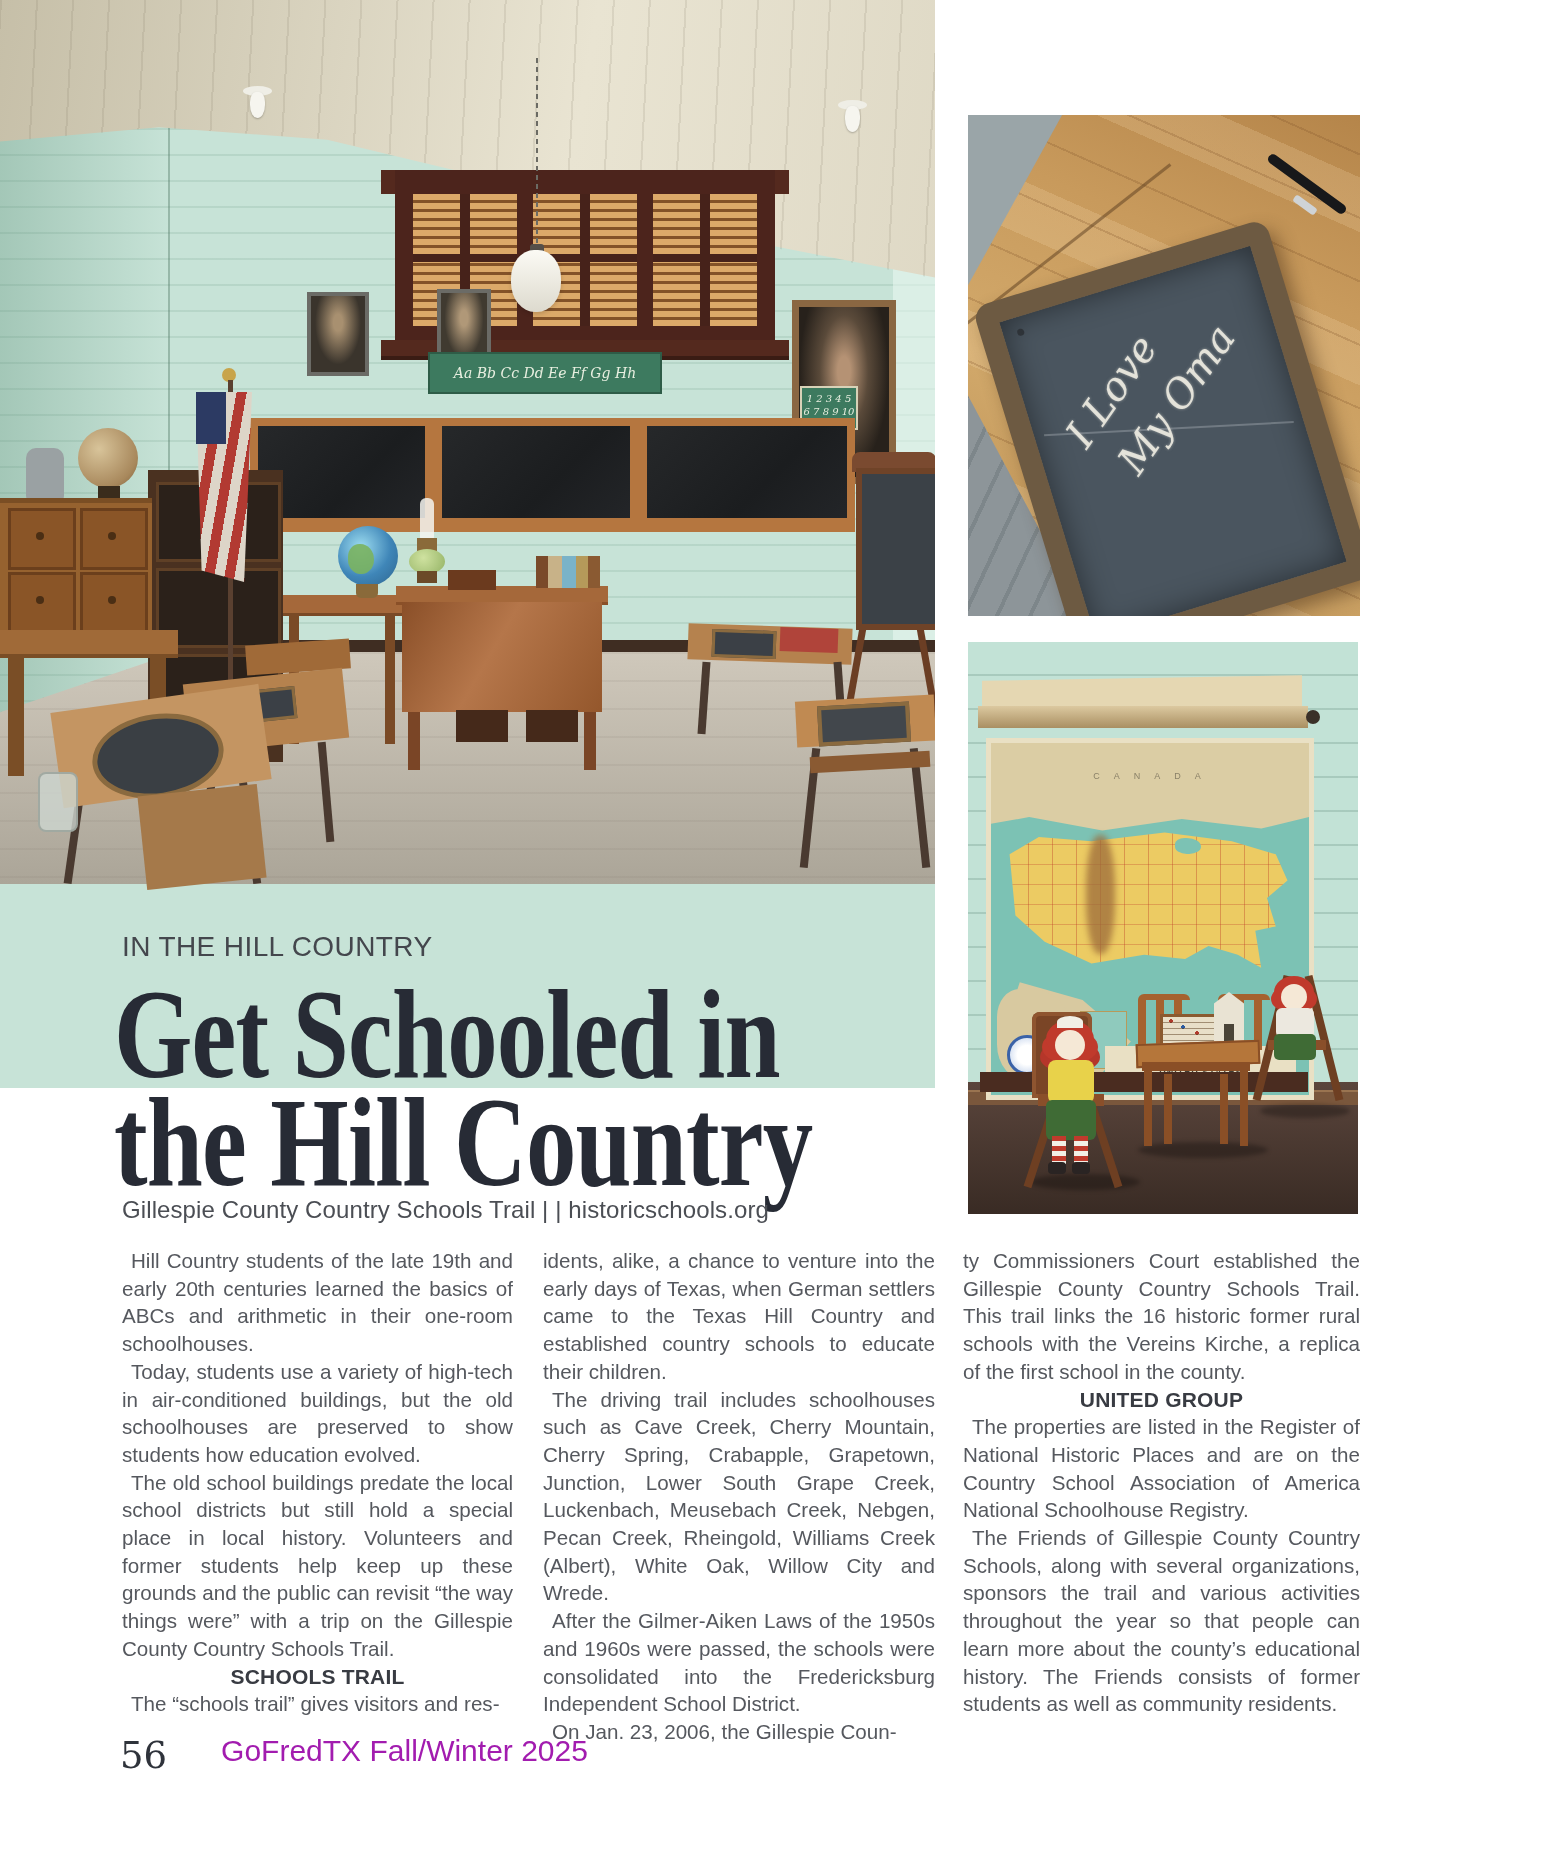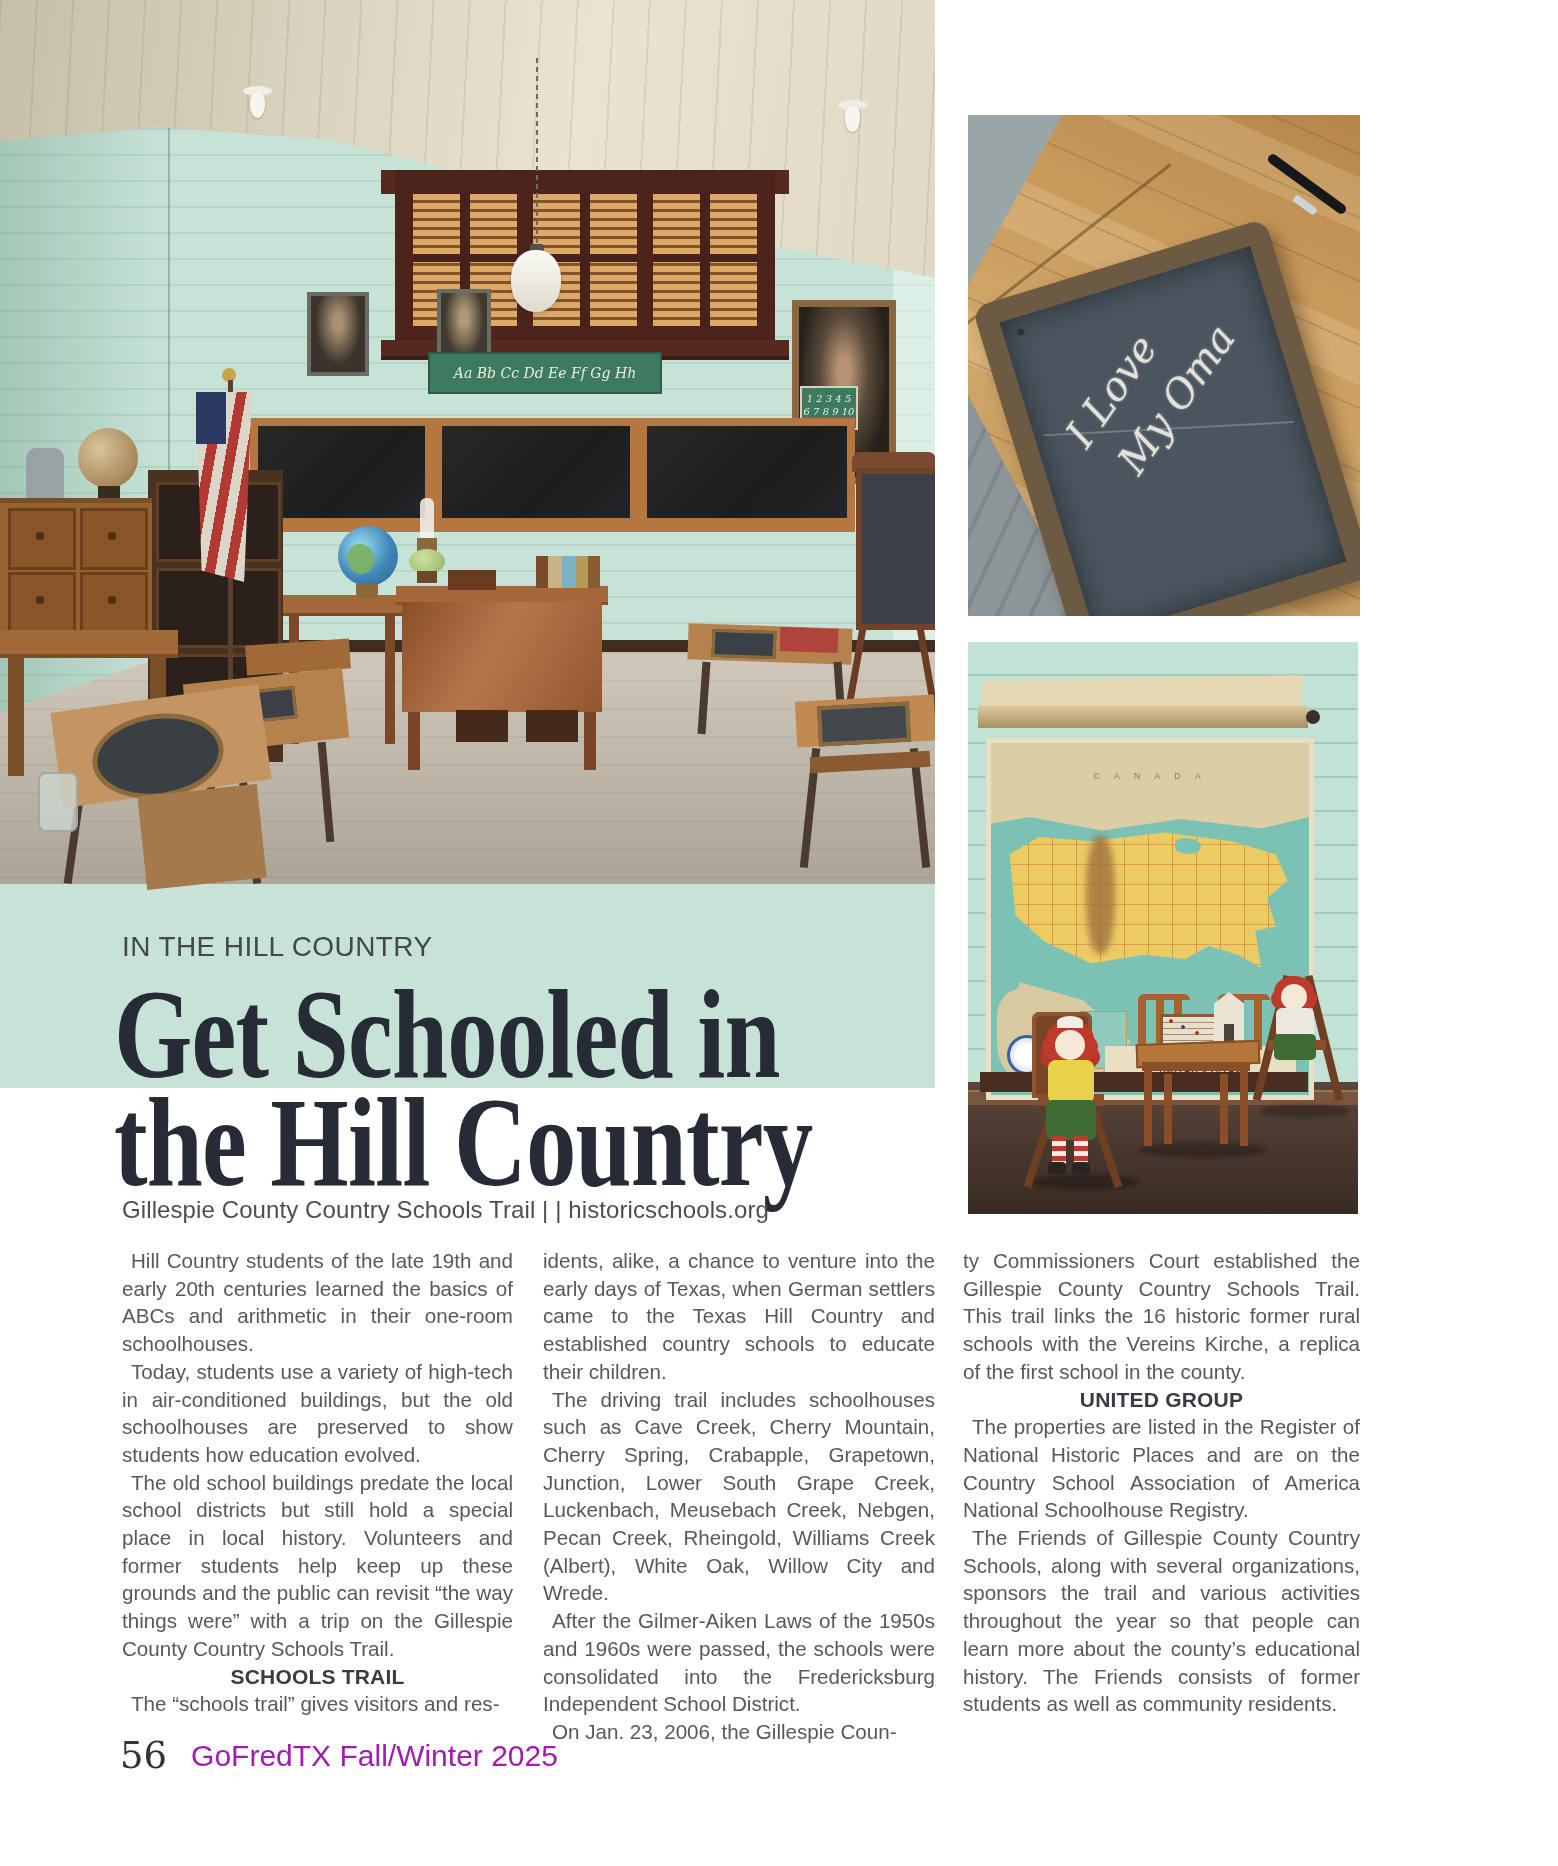--- a/index.html
+++ b/index.html
@@ -18,21 +18,21 @@
 
   .col{top:1247px;font-size:20.6px;line-height:27.7px;color:#55585e;text-align:justify;}
   #col1{left:122px;width:391px;}
   #col2{left:543px;width:392px;}
   #col3{left:963px;width:397px;}
   .col p{margin:0;}
   .col p.ind{text-indent:9px;}
   .subhead{text-align:center;font-weight:bold;font-size:21px;color:#383b42;
     margin:26px 0 6px 0;letter-spacing:.2px;text-indent:0;}
 
-  #footer{left:120px;top:1734px;display:flex;align-items:center;}
+  #footer{left:120px;top:1734px;display:flex;align-items:flex-start;gap:30px;}
   #pagenum{font-family:"DejaVu Serif",serif;font-size:37px;color:#2f333b;}
   #issue{font-size:30px;color:#a21caf;margin-left:24px;}
 
   
   #ph-class{left:0;top:0;width:935px;height:1088px;background:#c7e3d7;overflow:hidden;}
   #c-wallplanks{left:0;top:0;width:935px;height:884px;
     background:repeating-linear-gradient(180deg,transparent 0 24px,rgba(96,145,122,.16) 24px 26px);}
   #c-sidewallL{left:0;top:0;width:170px;height:884px;
     background:linear-gradient(90deg,rgba(120,165,145,.45),rgba(120,165,145,0));}
   #c-cornerL{left:168px;top:120px;width:2px;height:560px;background:rgba(80,120,100,.4);}

